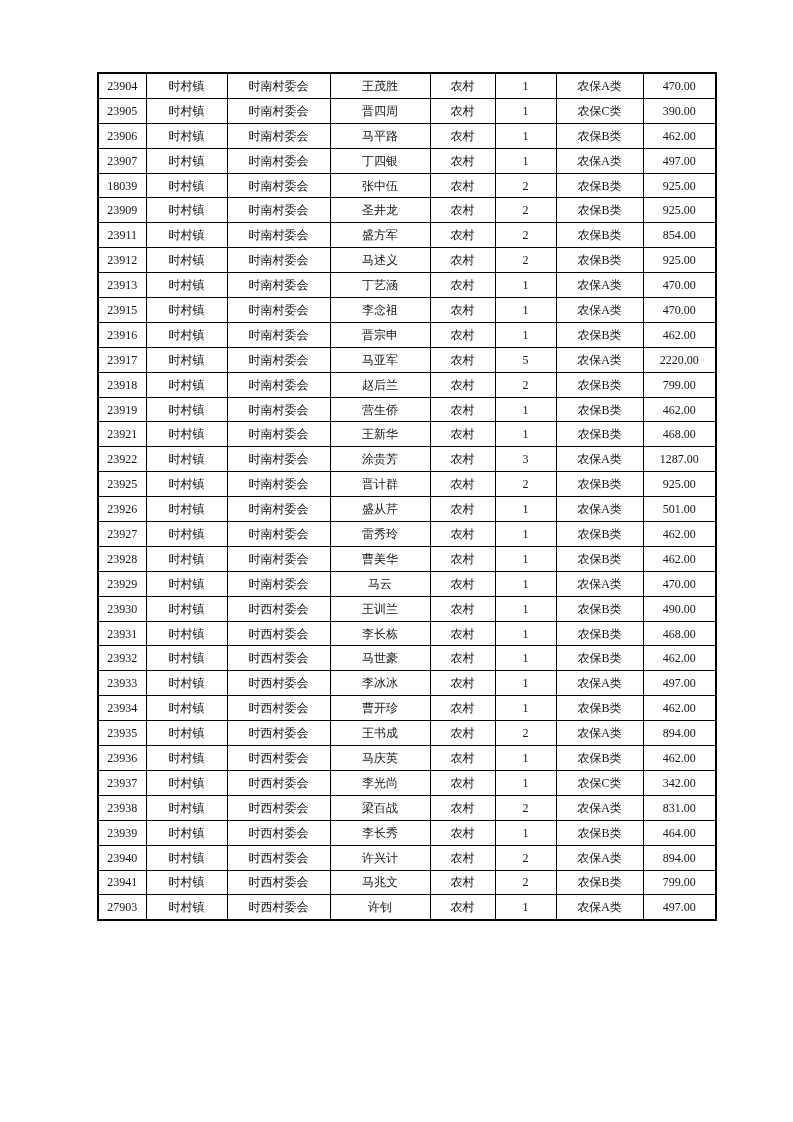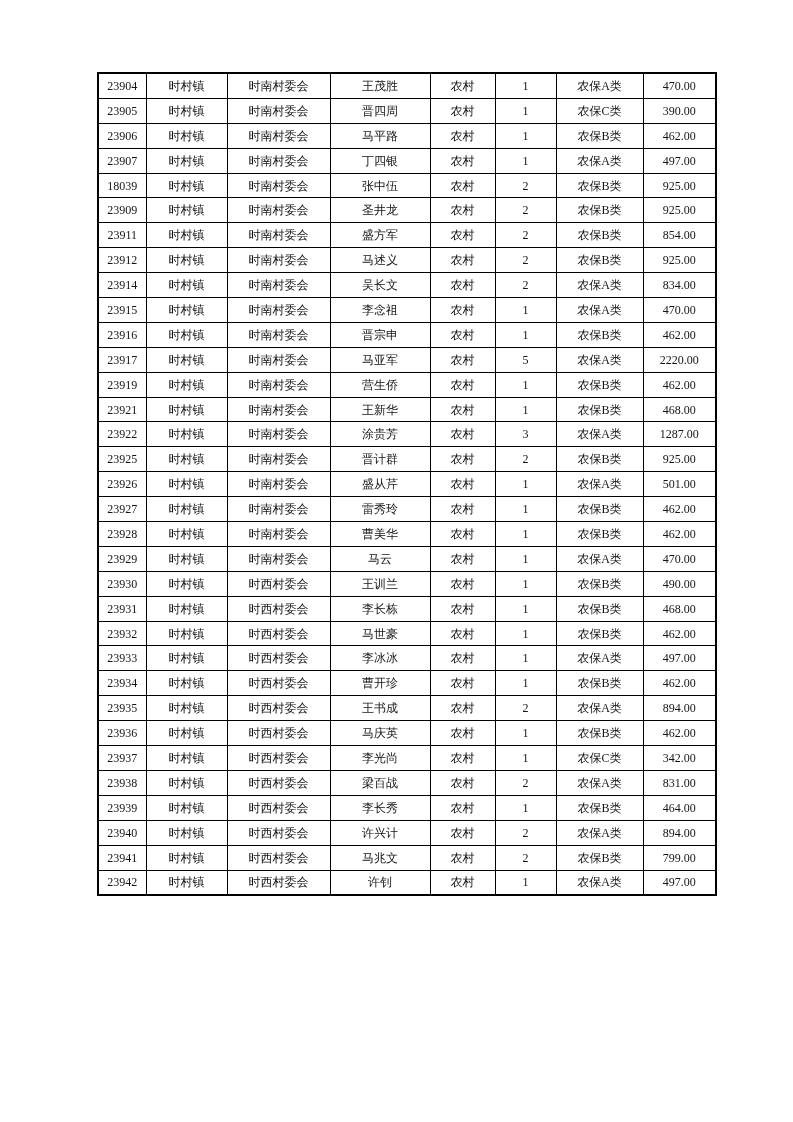--- a/index.html
+++ b/index.html
@@ -126,28 +126,28 @@
           <td>23912</td>
           <td>时村镇</td>
           <td>时南村委会</td>
           <td>马述义</td>
           <td>农村</td>
           <td>2</td>
           <td>农保B类</td>
           <td>925.00</td>
         </tr>
         <tr>
-          <td>23914</td>
-          <td>时村镇</td>
-          <td>时南村委会</td>
-          <td>吴长文</td>
-          <td>农村</td>
-          <td>2</td>
-          <td>农保A类</td>
-          <td>834.00</td>
+          <td>23913</td>
+          <td>时村镇</td>
+          <td>时南村委会</td>
+          <td>丁艺涵</td>
+          <td>农村</td>
+          <td>1</td>
+          <td>农保A类</td>
+          <td>470.00</td>
         </tr>
         <tr>
           <td>23915</td>
           <td>时村镇</td>
           <td>时南村委会</td>
           <td>李念祖</td>
           <td>农村</td>
           <td>1</td>
           <td>农保A类</td>
           <td>470.00</td>
@@ -164,20 +164,30 @@
         </tr>
         <tr>
           <td>23917</td>
           <td>时村镇</td>
           <td>时南村委会</td>
           <td>马亚军</td>
           <td>农村</td>
           <td>5</td>
           <td>农保A类</td>
           <td>2220.00</td>
+        </tr>
+        <tr>
+          <td>23918</td>
+          <td>时村镇</td>
+          <td>时南村委会</td>
+          <td>赵后兰</td>
+          <td>农村</td>
+          <td>2</td>
+          <td>农保B类</td>
+          <td>799.00</td>
         </tr>
         <tr>
           <td>23919</td>
           <td>时村镇</td>
           <td>时南村委会</td>
           <td>营生侨</td>
           <td>农村</td>
           <td>1</td>
           <td>农保B类</td>
           <td>462.00</td>
@@ -366,21 +376,21 @@
           <td>23941</td>
           <td>时村镇</td>
           <td>时西村委会</td>
           <td>马兆文</td>
           <td>农村</td>
           <td>2</td>
           <td>农保B类</td>
           <td>799.00</td>
         </tr>
         <tr>
-          <td>23942</td>
+          <td>27903</td>
           <td>时村镇</td>
           <td>时西村委会</td>
           <td>许钊</td>
           <td>农村</td>
           <td>1</td>
           <td>农保A类</td>
           <td>497.00</td>
         </tr>
       </tbody>
   </table>

